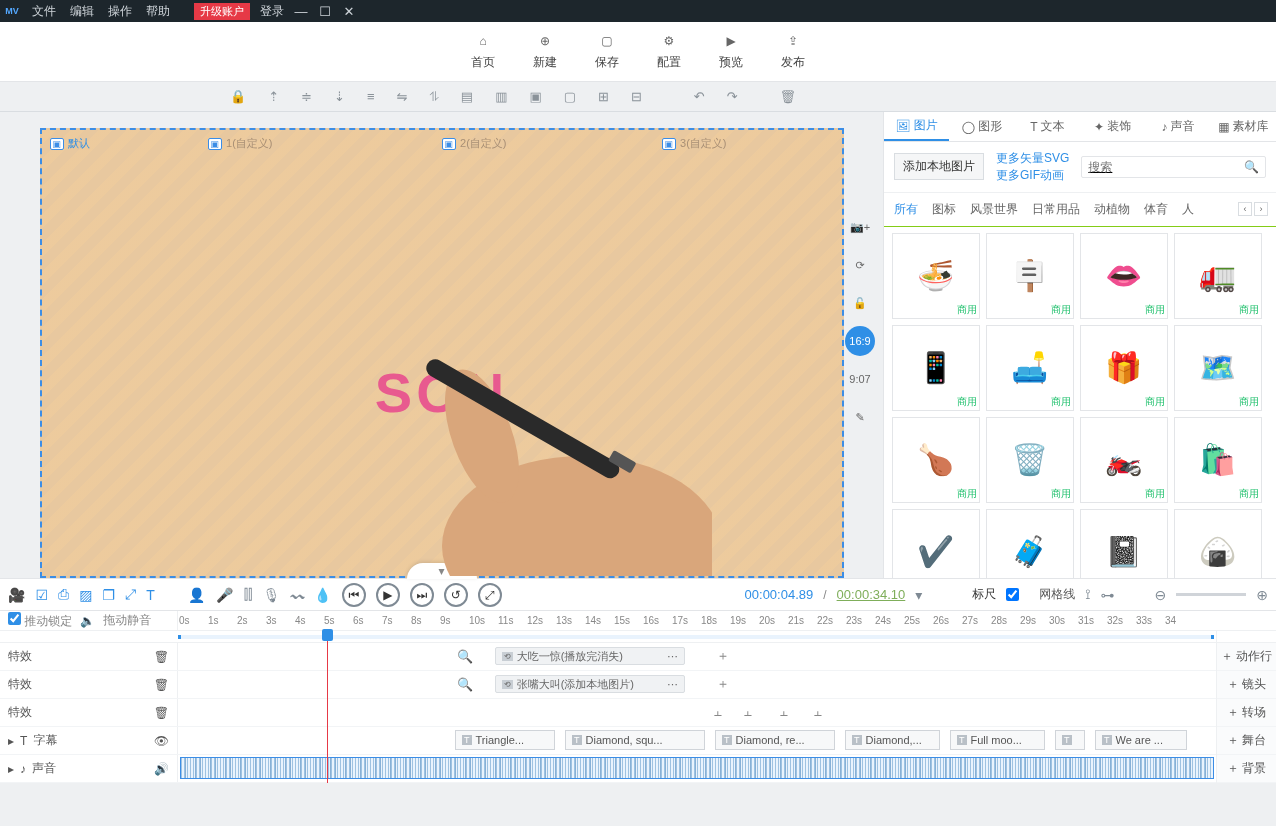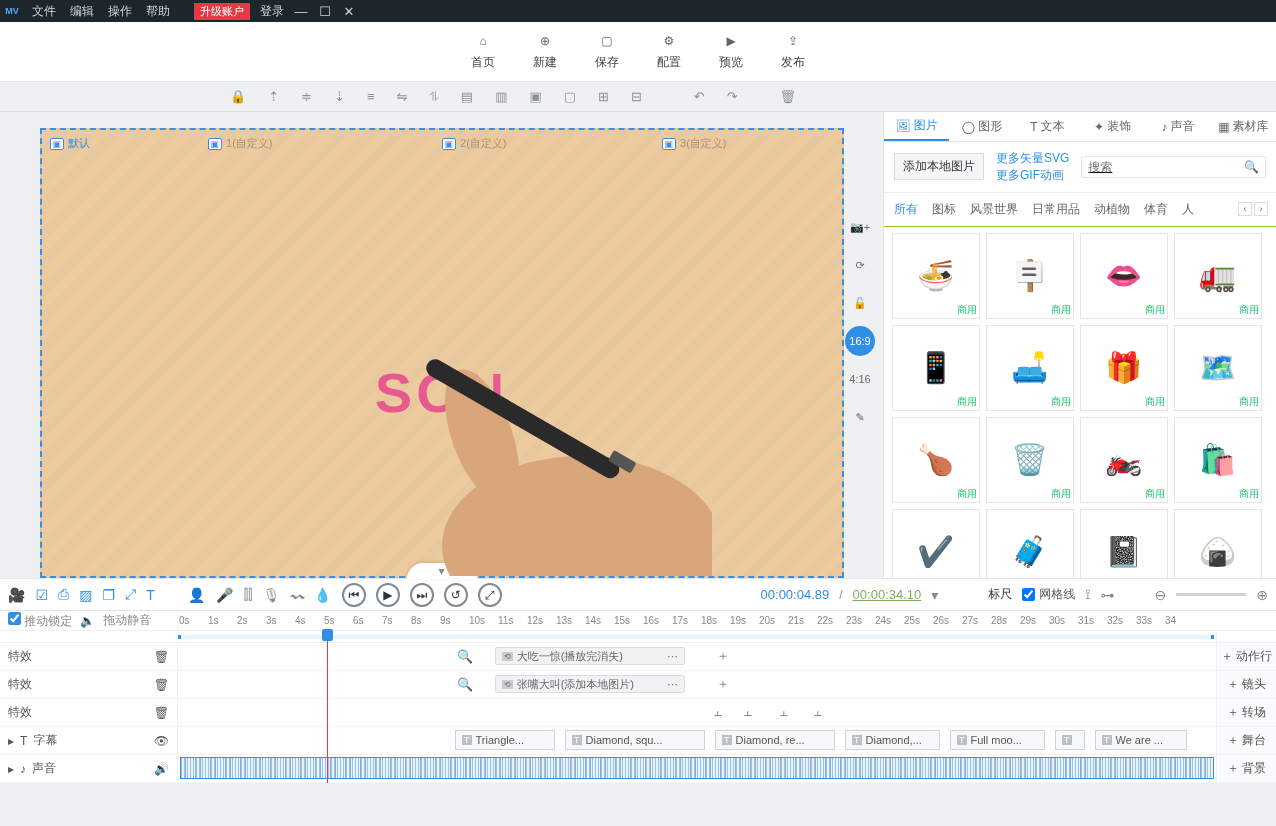--- a/index.html
+++ b/index.html
@@ -59,21 +59,21 @@
 .rp-grid .cell .tag { position:absolute; right:2px; bottom:1px; font-size:10px; color:#1bbf6a;}
 
 
 .transport { height: 32px; background:#fff; border-top:1px solid #e3e5e8; display:flex; align-items:center; padding:0 8px; gap:10px;}
 .transport .tico { color:#2f8fe6; font-size:14px; cursor:pointer;}
 .transport .tico.gray { color:#7f8a94;}
 .transport .play { width:24px; height:24px; border-radius:50%; border:2px solid #7f8a94; display:flex; align-items:center; justify-content:center;}
 .transport .time1 { color:#2f8fe6; font-size:13px;}
 .transport .time2 { color:#7fae5a; font-size:13px; text-decoration: underline;}
 .transport .spacer { flex:1;}
-.transport .chk { display:flex; align-items:center; gap:4px; font-size:12px; color:#555;}
+.transport .chk { display:flex; align-items:center; gap:20px; font-size:12px; color:#555;}
 
 
 .timeline { background:#fff; border-top:1px solid #e3e5e8;}
 .tl-ruler { height:20px; display:flex; font-size:10px; color:#888; border-bottom:1px solid #eef0f2;}
 .tl-left { width:178px; border-right:1px solid #eef0f2; display:flex; align-items:center; gap:8px; padding:0 8px; font-size:12px;}
 .tl-left input[type=checkbox]{ accent-color:#2f8fe6;}
 .tl-row { height:28px; display:flex; border-bottom:1px solid #f2f4f6;}
 .tl-row .lab { width:178px; border-right:1px solid #eef0f2; display:flex; align-items:center; justify-content:space-between; padding:0 8px; color:#555;}
 .tl-row .track { flex:1; position:relative; height:100%;}
 .clip { position:absolute; top:4px; height:18px; background:#f0f2f4; border:1px solid #d9dde1; border-radius:2px; display:flex; align-items:center; gap:4px; padding:0 6px; font-size:11px; color:#666;}
@@ -188,21 +188,21 @@
           <rect x="60" y="40" width="220" height="18" rx="9" fill="#2a2a2a" transform="rotate(30 60 40)"></rect>
           <rect x="242" y="134" width="26" height="12" rx="2" fill="#555" transform="rotate(30 242 134)"></rect>
         </svg>
       </div>
     </div>
     <div class="canvas-sidectrl" id="aspects" style="right:8px; top:100px;">
         <div class="cbtn">📷+</div>
         <div class="cbtn">⟳</div>
         <div class="cbtn">🔓</div>
         <div class="cbtn active">16:9</div>
-        <div class="cbtn">4:16</div>
+        <div class="cbtn">9:07</div>
         <div class="cbtn">✎</div>
       </div>
     <div class="collapse-handle">▾</div>
   </div>
 
   <div class="right-panel">
     <div class="rp-tabs" id="rp-tabs">
         <div class="rt active">
           <span>🖼</span>
           <span>图片</span>

